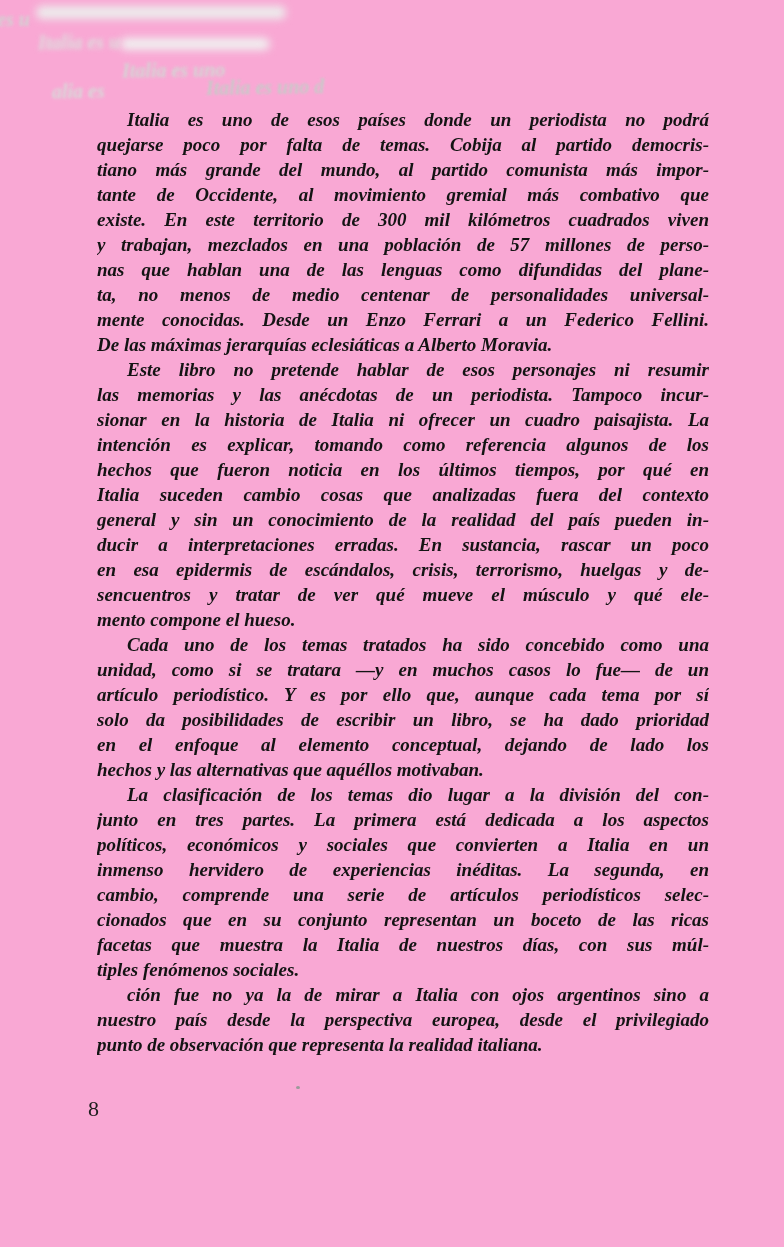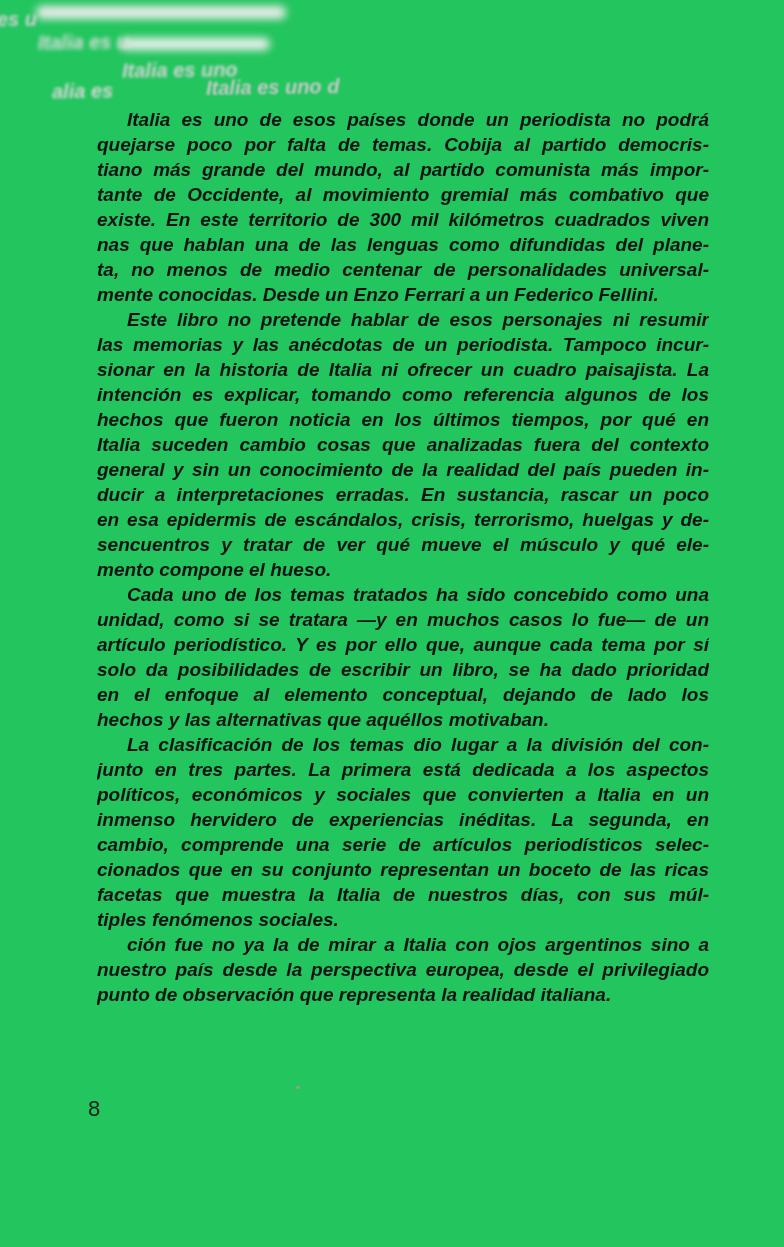--- a/index.html
+++ b/index.html
@@ -4,23 +4,23 @@
 <style>
   html, body {
     margin: 0;
     padding: 0;
     background: #ffffff;
   }
   .page {
     position: relative;
     width: 784px;
     height: 1247px;
-    background: #22c55e;
+    background: #f9a8d4;
     overflow: hidden;
-    font-family: Liberation Sans, sans-serif;
+    font-family: Liberation Serif, serif;
   }
 
   
   .ghost {
     position: absolute;
     font-style: italic;
     font-weight: bold;
     font-size: 20px;
     white-space: nowrap;
     pointer-events: none;
@@ -100,23 +100,25 @@
   <span class="ghost g4">alia es</span>
   <span class="ghost g5">Italia es uno d</span>
 
   <div class="text-block">
     <div class="para">
         <div class="line">Italia es uno de esos países donde un periodista no podrá</div>
         <div class="line">quejarse poco por falta de temas. Cobija al partido democris-</div>
         <div class="line">tiano más grande del mundo, al partido comunista más impor-</div>
         <div class="line">tante de Occidente, al movimiento gremial más combativo que</div>
         <div class="line">existe. En este territorio de 300 mil kilómetros cuadrados viven</div>
+        <div class="line">y trabajan, mezclados en una población de 57 millones de perso-</div>
         <div class="line">nas que hablan una de las lenguas como difundidas del plane-</div>
         <div class="line">ta, no menos de medio centenar de personalidades universal-</div>
         <div class="line">mente conocidas. Desde un Enzo Ferrari a un Federico Fellini.</div>
+        <div class="line">De las máximas jerarquías eclesiáticas a Alberto Moravia.</div>
       </div>
     <div class="para">
         <div class="line">Este libro no pretende hablar de esos personajes ni resumir</div>
         <div class="line">las memorias y las anécdotas de un periodista. Tampoco incur-</div>
         <div class="line">sionar en la historia de Italia ni ofrecer un cuadro paisajista. La</div>
         <div class="line">intención es explicar, tomando como referencia algunos de los</div>
         <div class="line">hechos que fueron noticia en los últimos tiempos, por qué en</div>
         <div class="line">Italia suceden cambio cosas que analizadas fuera del contexto</div>
         <div class="line">general y sin un conocimiento de la realidad del país pueden in-</div>
         <div class="line">ducir a interpretaciones erradas. En sustancia, rascar un poco</div>

